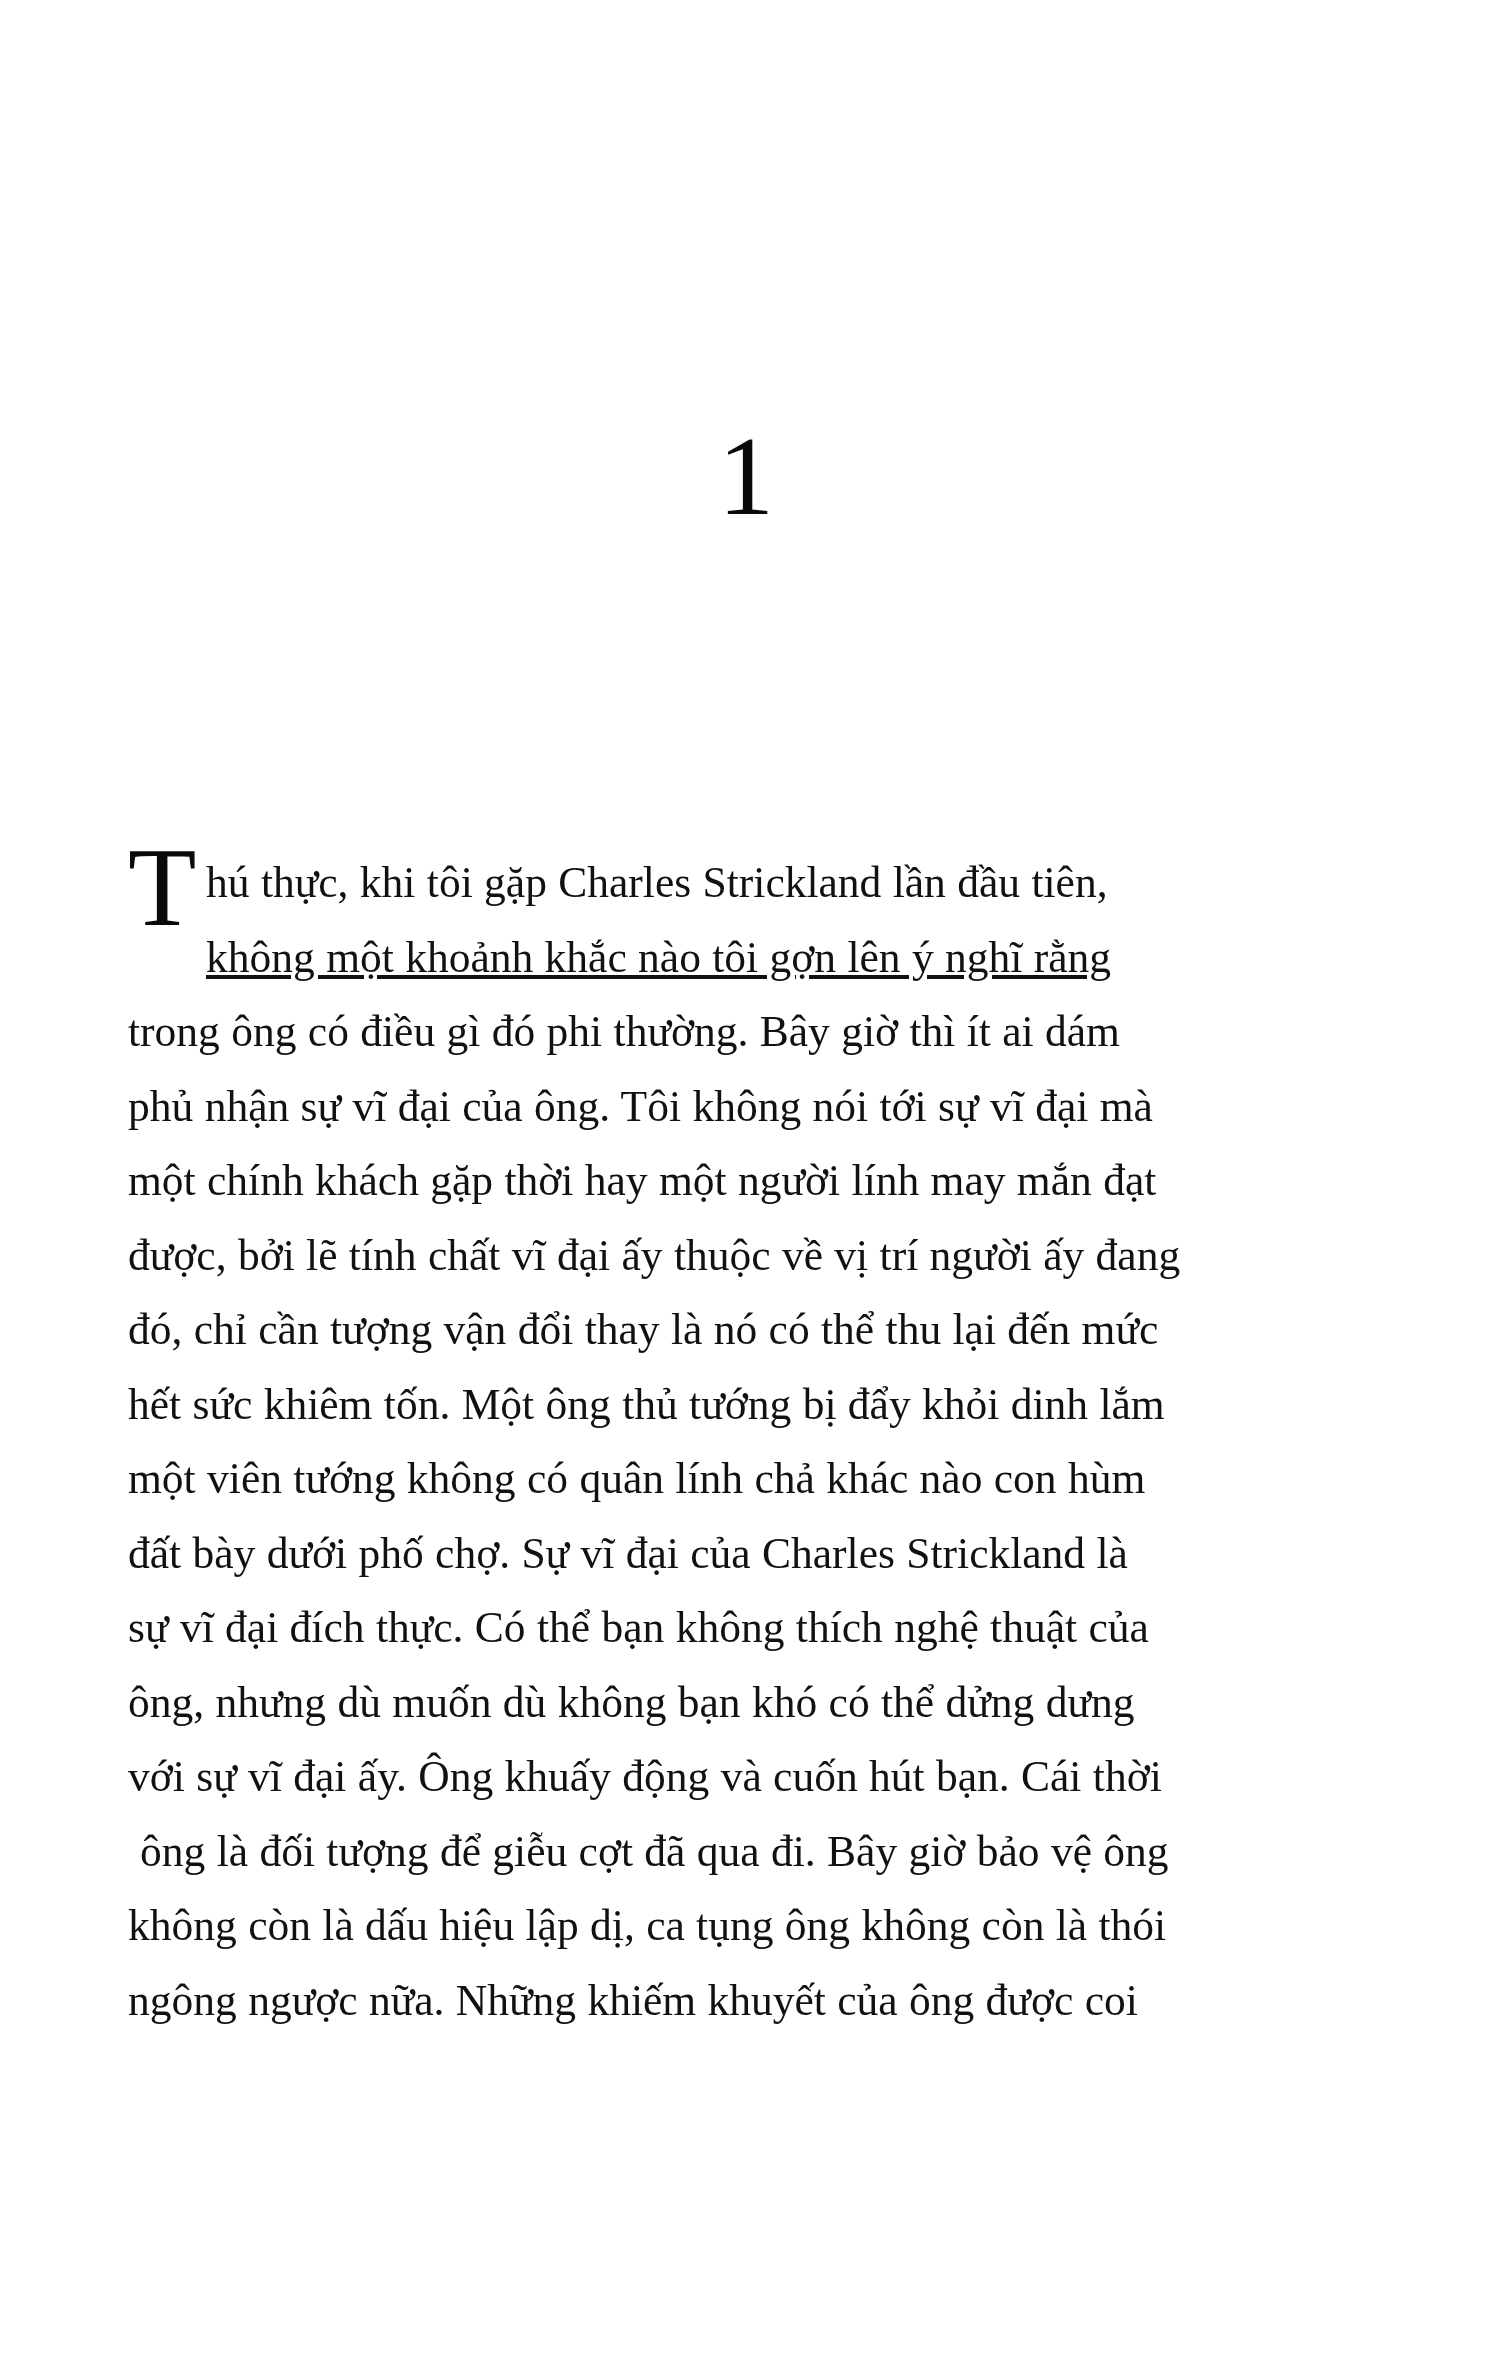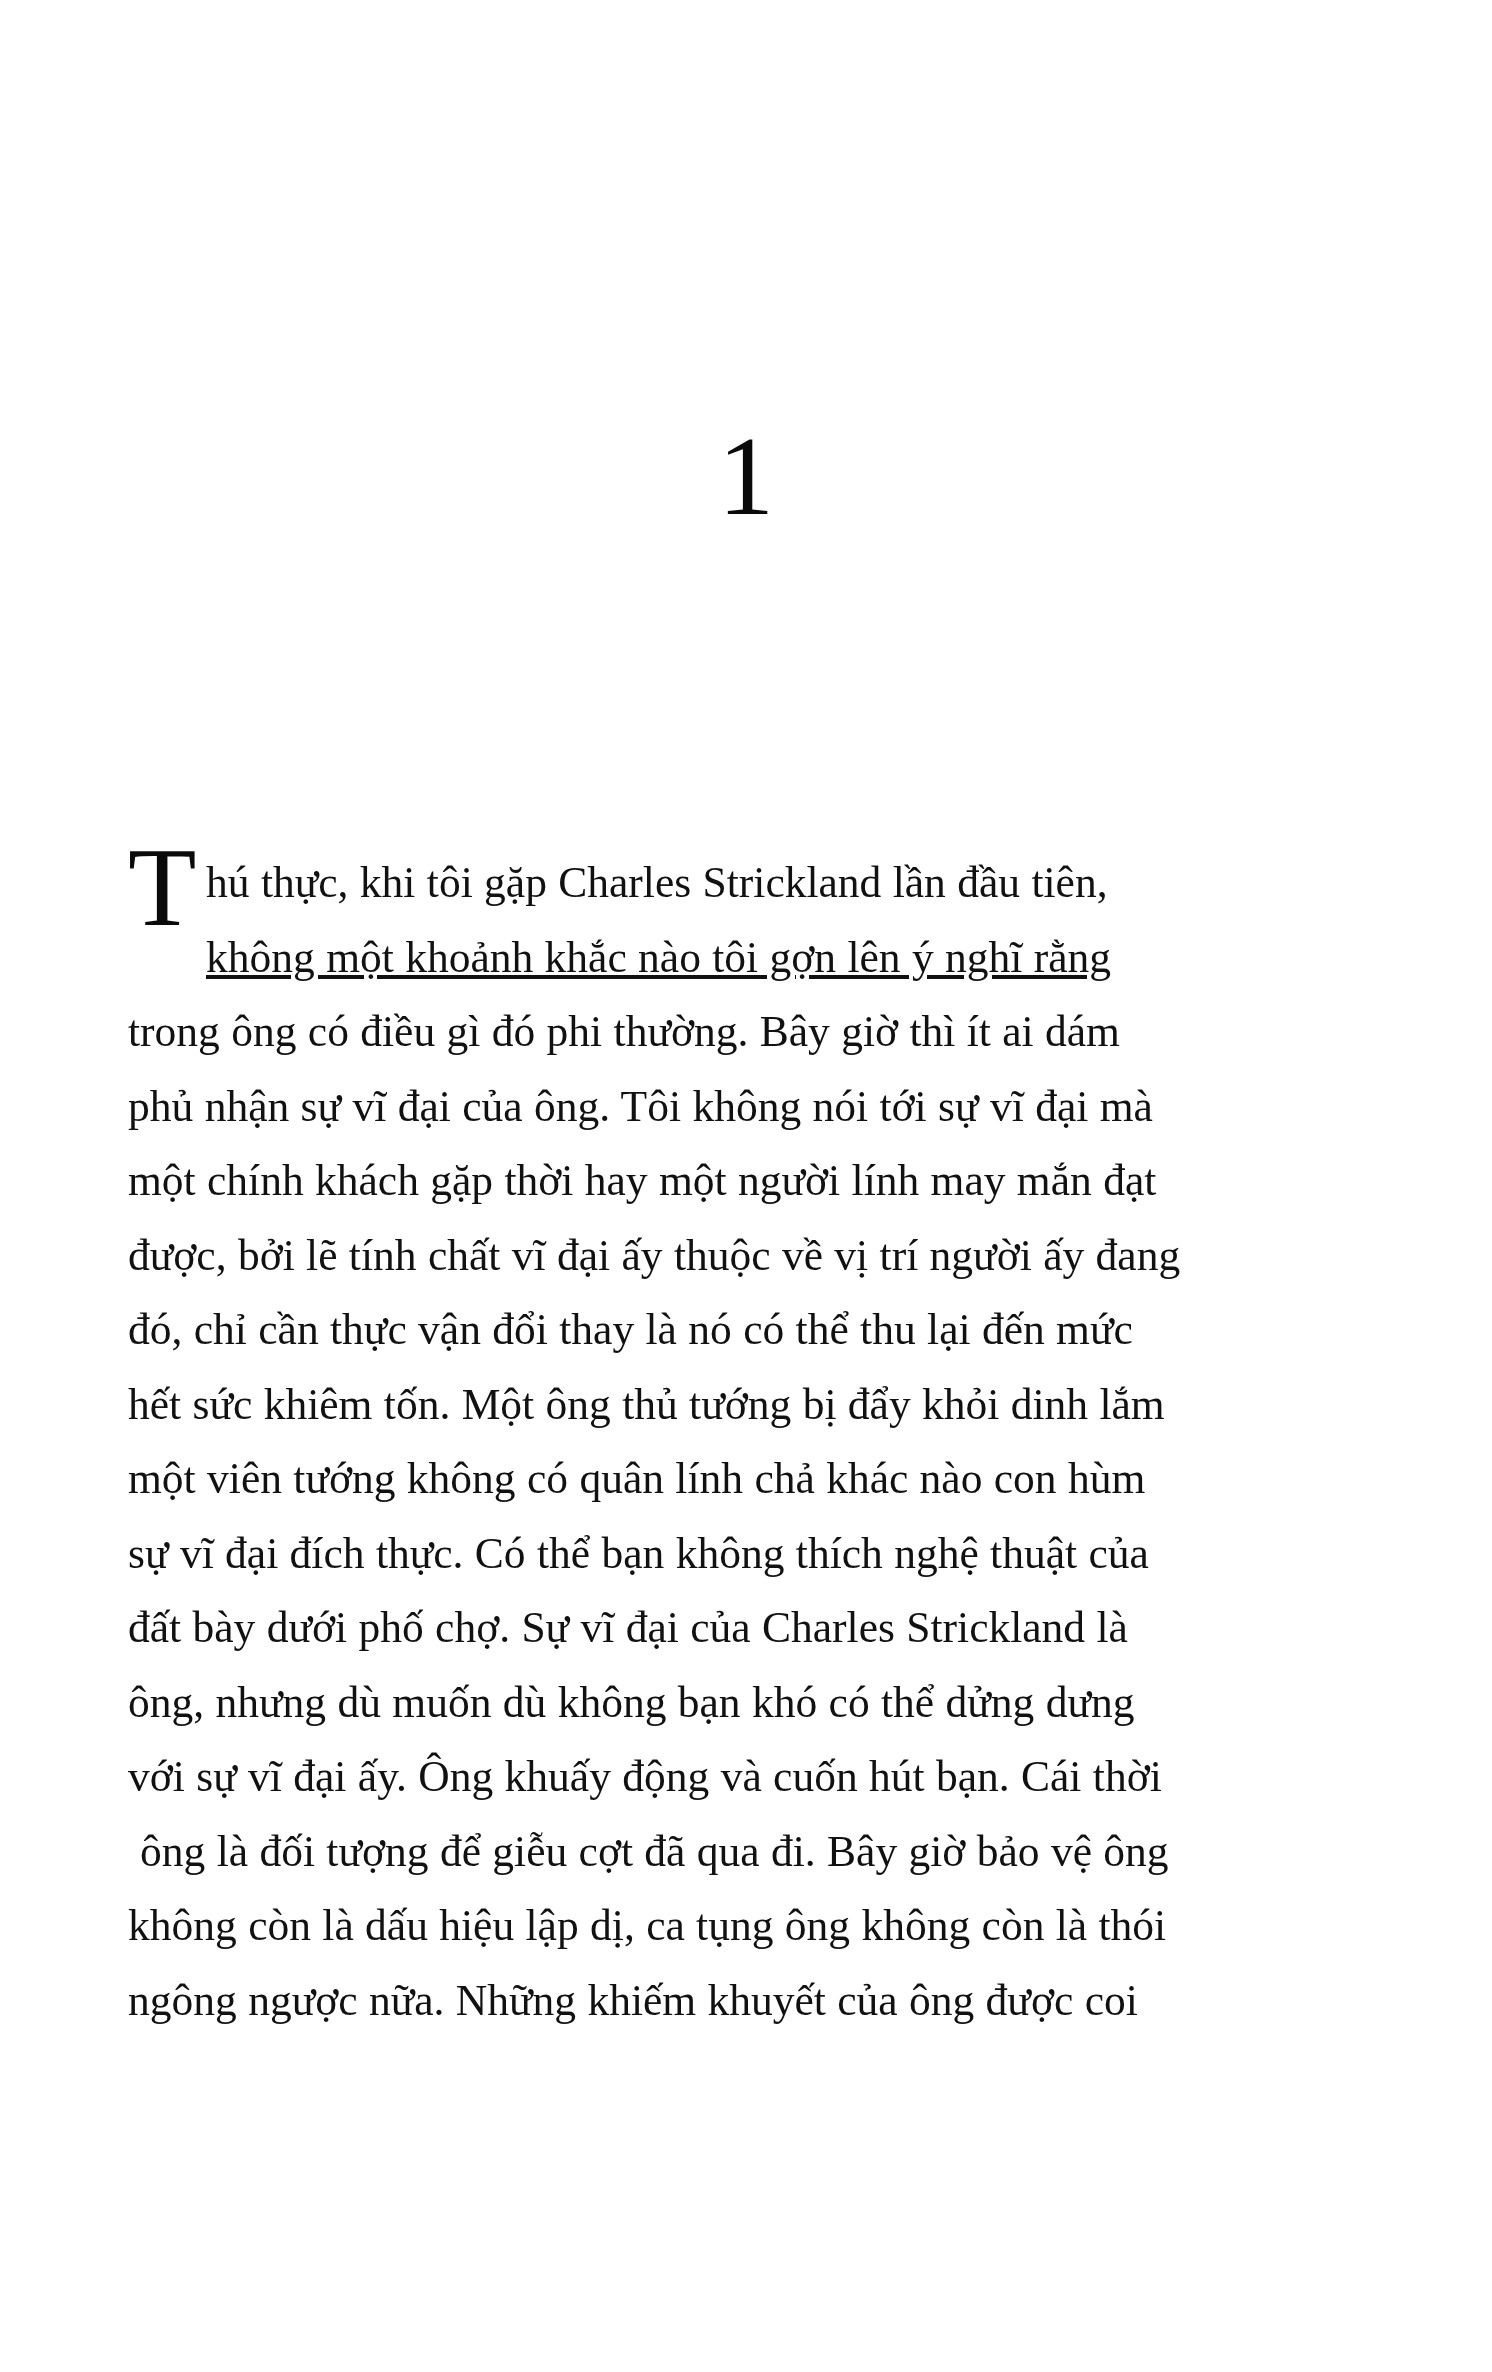--- a/index.html
+++ b/index.html
@@ -74,25 +74,25 @@
   <div class="body-block">
 
     <span class="dropcap">T</span>
 
     <span class="line indent-1" style="display: block; transform: scaleX(1); transform-origin: 78px center;">hú thực, khi tôi gặp Charles Strickland lần đầu tiên,</span>
     <span class="line indent-2" style="display: block; transform: scaleX(1); transform-origin: 78px center;">không một khoảnh khắc nào tôi gợn lên ý nghĩ rằng</span>
     <span class="line" style="display: block; transform: scaleX(1); transform-origin: 0px center;">trong ông có điều gì đó phi thường. Bây giờ thì ít ai dám</span>
     <span class="line" style="display: block; transform: scaleX(1); transform-origin: 0px center;">phủ nhận sự vĩ đại của ông. Tôi không nói tới sự vĩ đại mà</span>
     <span class="line" style="display: block; transform: scaleX(1); transform-origin: 0px center;">một chính khách gặp thời hay một người lính may mắn đạt</span>
     <span class="line" style="display: block; transform: scaleX(1); transform-origin: 0px center;">được, bởi lẽ tính chất vĩ đại ấy thuộc về vị trí người ấy đang</span>
-    <span class="line" style="display: block; transform: scaleX(1); transform-origin: 0px center;">đó, chỉ cần thực vận đổi thay là nó có thể thu lại đến mức</span>
+    <span class="line" style="display: block; transform: scaleX(1); transform-origin: 0px center;">đó, chỉ cần tượng vận đổi thay là nó có thể thu lại đến mức</span>
     <span class="line" style="display: block; transform: scaleX(1); transform-origin: 0px center;">hết sức khiêm tốn. Một ông thủ tướng bị đẩy khỏi dinh lắm</span>
     <span class="line" style="display: block; transform: scaleX(1); transform-origin: 0px center;">một viên tướng không có quân lính chả khác nào con hùm</span>
+    <span class="line" style="display: block; transform: scaleX(1); transform-origin: 0px center;">đất bày dưới phố chợ. Sự vĩ đại của Charles Strickland là</span>
     <span class="line" style="display: block; transform: scaleX(1); transform-origin: 0px center;">sự vĩ đại đích thực. Có thể bạn không thích nghệ thuật của</span>
-    <span class="line" style="display: block; transform: scaleX(1); transform-origin: 0px center;">đất bày dưới phố chợ. Sự vĩ đại của Charles Strickland là</span>
     <span class="line" style="display: block; transform: scaleX(1); transform-origin: 0px center;">ông, nhưng dù muốn dù không bạn khó có thể dửng dưng</span>
     <span class="line" style="display: block; transform: scaleX(1); transform-origin: 0px center;">với sự vĩ đại ấy. Ông khuấy động và cuốn hút bạn. Cái thời</span>
     <span class="line" style="display: block; transform: scaleX(1); transform-origin: 0px center; margin-left: 12px;">ông là đối tượng để giễu cợt đã qua đi. Bây giờ bảo vệ ông</span>
     <span class="line" style="display: block; transform: scaleX(1); transform-origin: 0px center;">không còn là dấu hiệu lập dị, ca tụng ông không còn là thói</span>
     <span class="line" style="display: block; transform: scaleX(1); transform-origin: 0px center;">ngông ngược nữa. Những khiếm khuyết của ông được coi</span>
 
   </div>
 
 </div>
 

